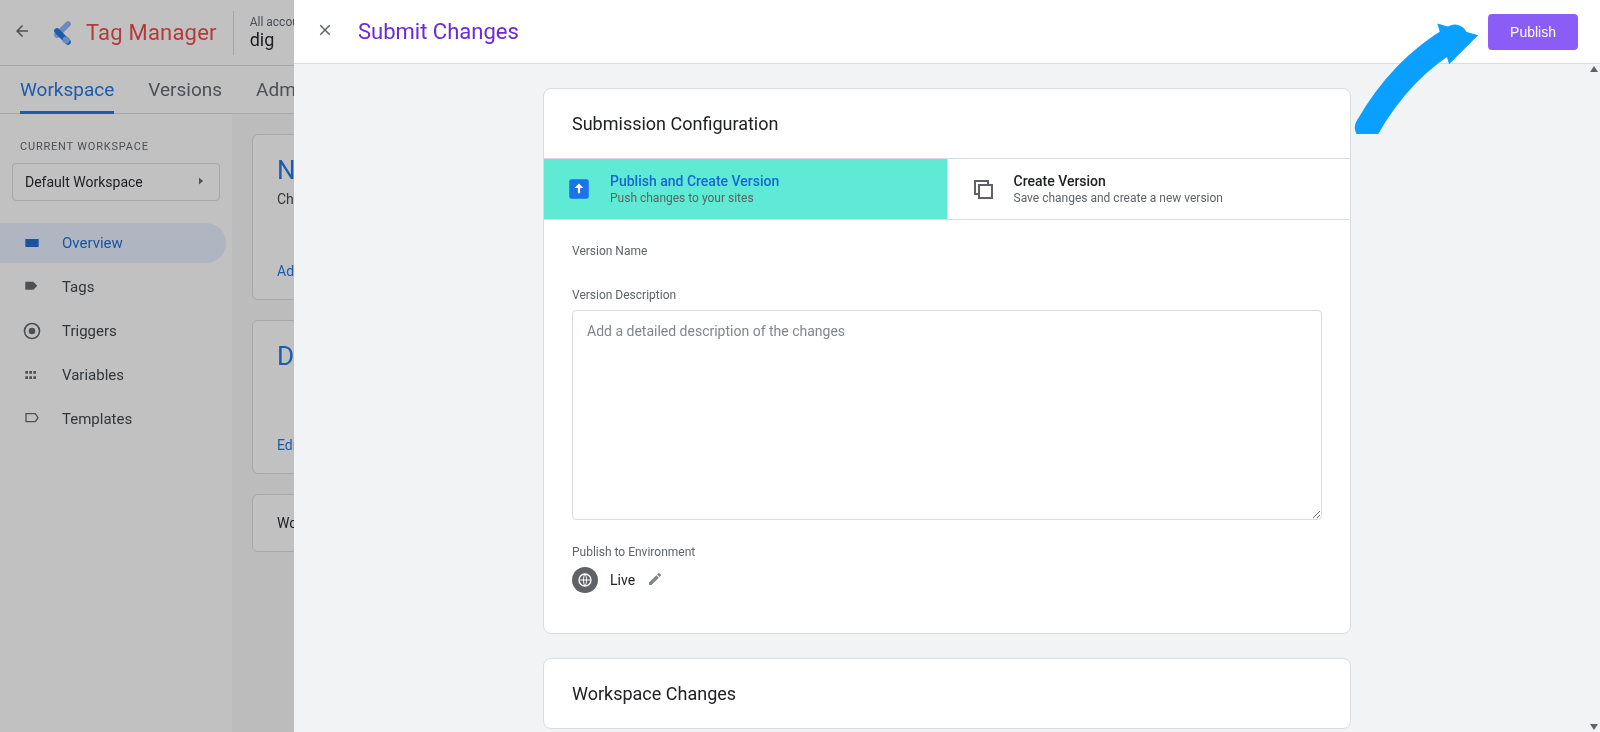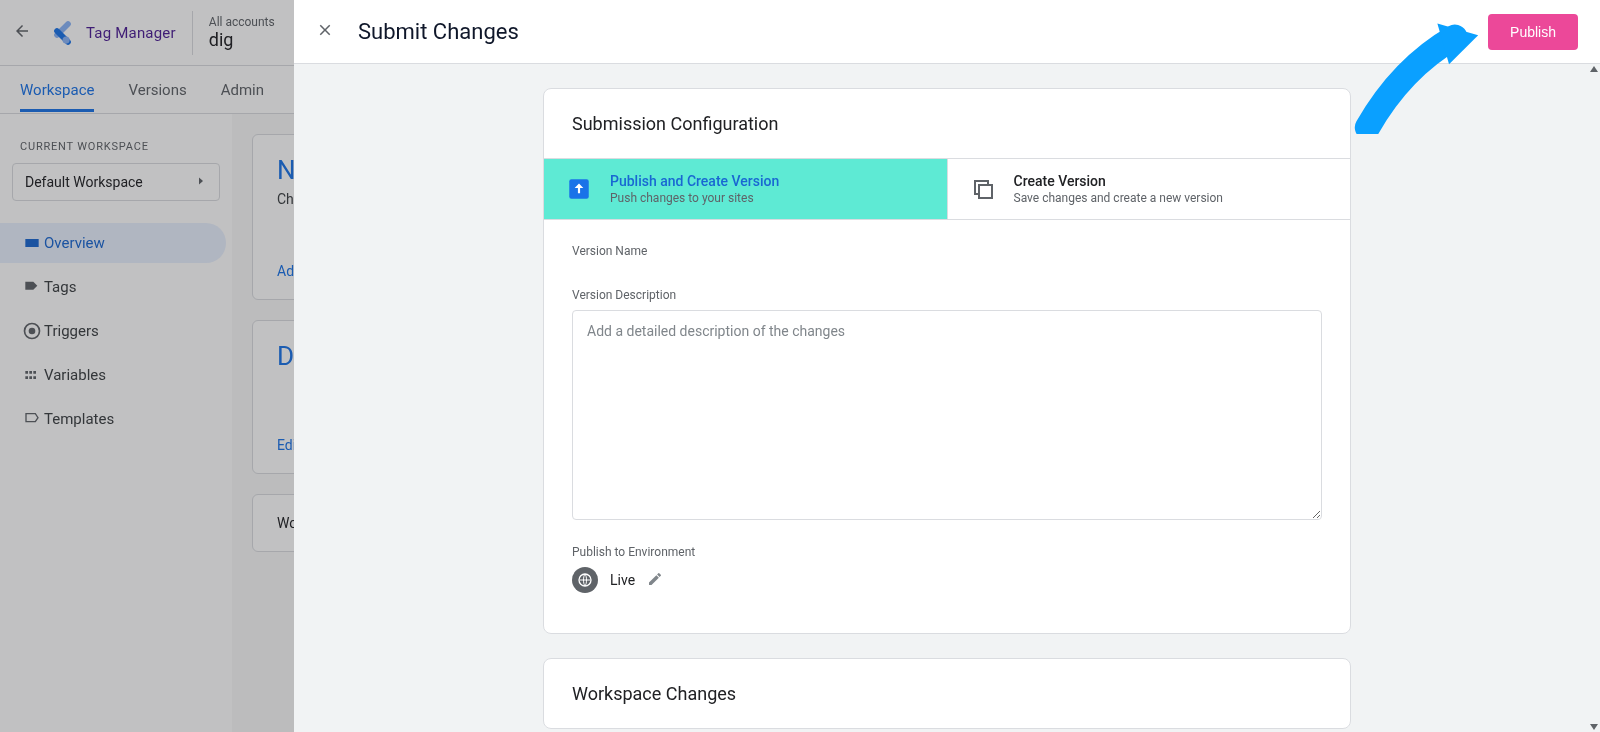--- a/index.html
+++ b/index.html
@@ -20,49 +20,49 @@
 .topbar {
   height: 66px;
   display: flex;
   align-items: center;
   border-bottom: 1px solid #dadce0;
   padding: 0 10px;
 }
 .back-btn { width: 24px; text-align: center; color: #5f6368; font-size: 20px; cursor: pointer; }
 .logo-wrap { display: flex; align-items: center; margin-left: 8px; margin-right: 16px; }
 .logo-icon { width: 34px; height: 34px; margin-right: 10px; }
-.app-title { font-size: 15px; color: #4c1d95; letter-spacing: 0.2px; }
+.app-title { font-size: 22px; color: #ef4444; letter-spacing: 0.2px; }
 .acct-block { border-left: 1px solid #dadce0; padding-left: 16px; height: 44px; display: flex; flex-direction: column; justify-content: center; }
 .acct-top { font-size: 12px; color: #5f6368; }
 .acct-main { font-size: 18px; color: #202124; }
 
 .nav-row {
   display: flex; align-items: center; gap: 34px;
   padding: 0 20px;
   border-bottom: 1px solid #dadce0;
   height: 48px;
   color: #5f6368;
 }
-.nav-item { font-size: 15px; cursor: pointer; padding: 13px 0; }
+.nav-item { font-size: 19px; cursor: pointer; padding: 13px 0; }
 .nav-item.active { color: #1a73e8; border-bottom: 3px solid #1a73e8; padding-bottom: 10px; }
 
 .body-row { display: flex; height: calc(732px - 66px - 48px); }
 
 .sidebar { width: 232px; padding-top: 18px; }
 .section-label { font-size: 11px; letter-spacing: 0.8px; color: #5f6368; padding: 8px 20px 10px; }
 .workspace-select {
   margin: 0 12px 14px; border: 1px solid #dadce0; border-radius: 4px;
   padding: 10px 12px; display: flex; justify-content: space-between; align-items: flex-start;
   cursor: pointer; font-size: 14px;
 }
 .chev { color: #5f6368; }
 
 .side-list { display: flex; flex-direction: column; padding-top: 6px; }
 .side-item {
-  display: flex; align-items: center; 
+  display: flex; align-items: center; gap: 18px;
   padding: 10px 14px 10px 22px; margin: 2px 6px 2px 0;
   border-radius: 0 22px 22px 0; cursor: pointer; font-size: 15px;
   color: #3c4043;
 }
 .side-item .ico { width: 22px; height: 20px; color: #5f6368; display:flex; align-items:center; }
 .side-item.active { background: #e8f0fe; color: #1967d2; }
 .side-item.active .ico { color: #1967d2; }
 
 .main-bg { flex: 1; background: #f8f8f8; padding: 20px; }
 .card-stub { background: #fff; border: 1px solid #dadce0; border-radius: 6px; padding: 20px 24px; margin-bottom: 20px; }
@@ -79,24 +79,24 @@
   top: 0; right: 0; bottom: 0;
   left: 294px;
   background: #f1f3f4;
   display: flex; flex-direction: column;
 }
 .panel-head {
   height: 64px; background: #fff; border-bottom: 1px solid #dadce0;
   display: flex; align-items: center; padding: 0 22px;
 }
 .close-x { color: #5f6368; font-size: 20px; cursor: pointer; width: 24px; }
-.panel-title { font-size: 22px; color: #0f172a; margin-left: 18px; }
+.panel-title { font-size: 22px; color: #6d28d9; margin-left: 18px; }
 .spacer { flex: 1; }
 .publish-btn {
-  background: #ec4899; color: #fff; border: none; border-radius: 4px;
+  background: #8b5cf6; color: #fff; border: none; border-radius: 4px;
   padding: 10px 22px; font-size: 14px; font-weight: 500; cursor: pointer;
 }
 
 .panel-scroll { flex:1; overflow-y: auto; }
 .panel-body { padding: 24px 0 40px; display: flex; flex-direction: column; align-items: center; }
 .card {
   width: 808px; background: #fff; border-radius: 8px;
   border: 1px solid #dadce0;
 }
 .card + .card { margin-top: 24px; }

